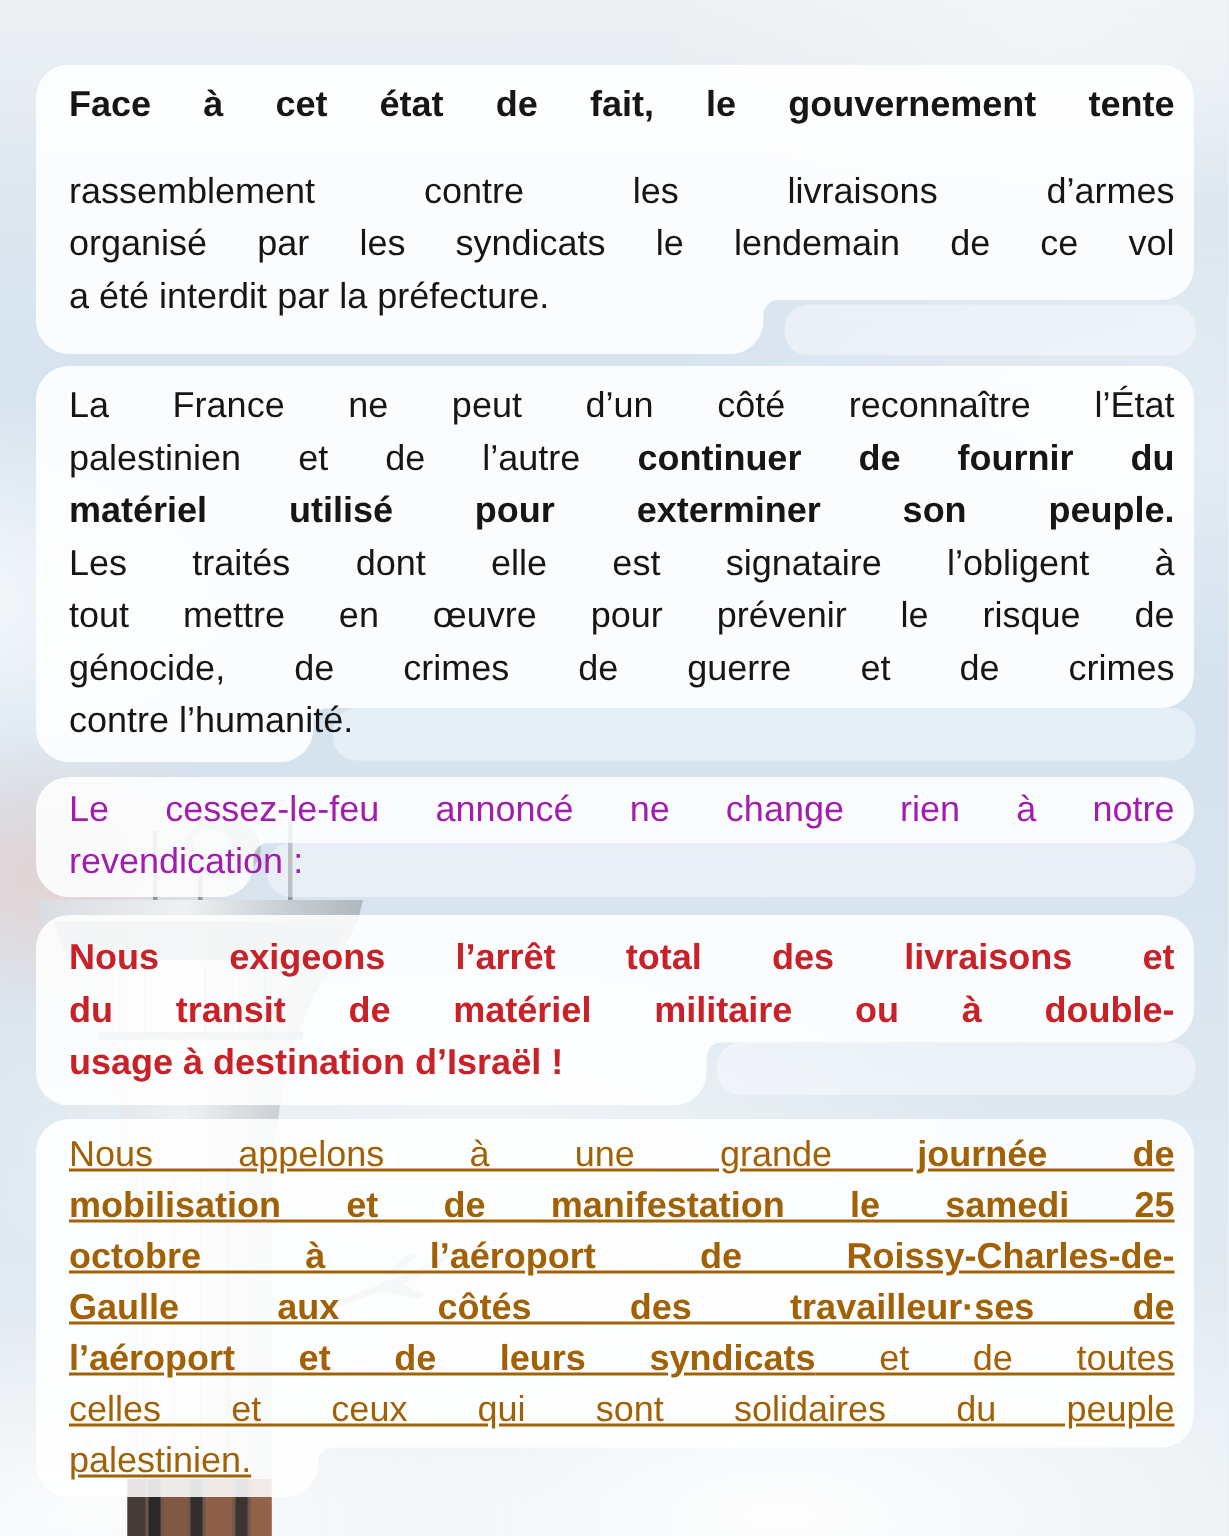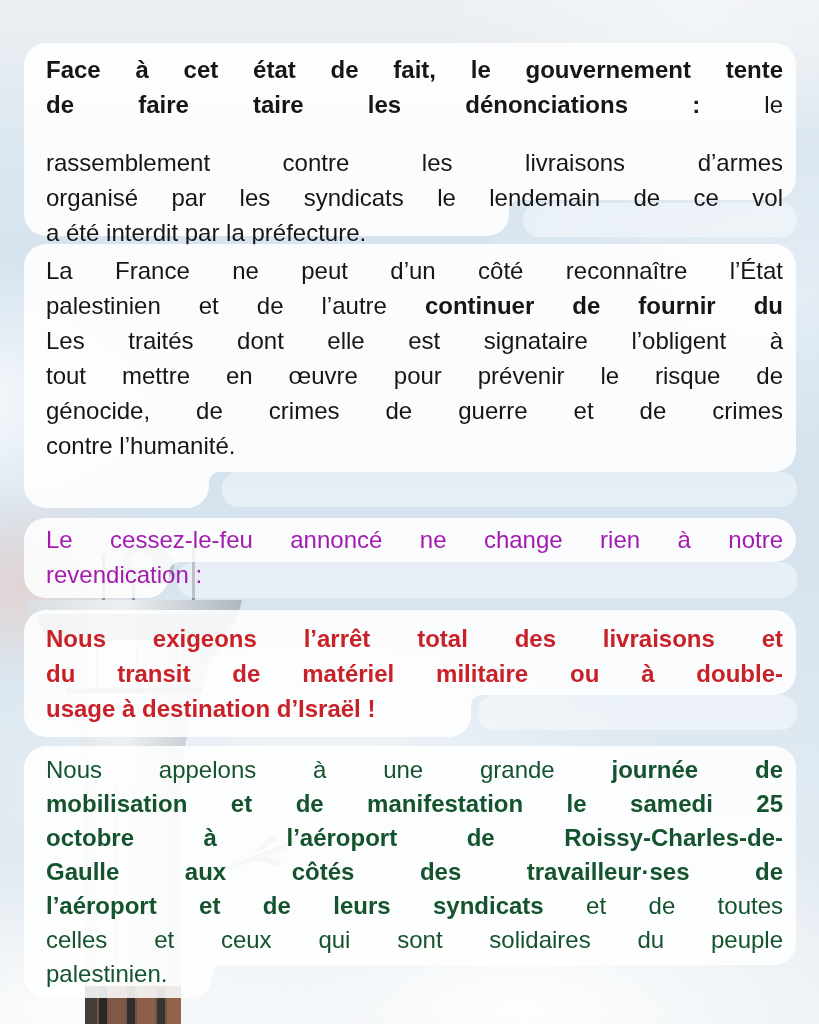--- a/index.html
+++ b/index.html
@@ -82,31 +82,31 @@
   <div class="ghost" style="left:523px;top:203px;width:274px;height:34px"></div>
   <div class="ghost" style="left:222px;top:472px;width:575px;height:35px"></div>
   <div class="ghost" style="left:178px;top:562px;width:619px;height:36px"></div>
   <div class="ghost" style="left:478px;top:695px;width:319px;height:35px"></div>
 
   <div id="paragraph-layer">
       <div class="para" style="top: 43px; height: 193px;">
         <div class="parabg" style="clip-path: path(&quot;M 22 0 H 750 A 22 22 0 0 1 772 22 V 135 A 22 22 0 0 1 750 157 H 495 A 10 10 0 0 0 485 167 V 171 A 22 22 0 0 1 463 193 H 22 A 22 22 0 0 1 0 171 V 22 A 22 22 0 0 1 22 0 Z&quot;);"></div>
         <div class="paratext" style="padding-top: 9px; color: rgb(22, 22, 22);">
           <div class="line" style="line-height: 35px;"><span class="b">Face à cet état de fait, le gouvernement tente</span></div>
-          <div class="line" style="line-height: 35px;"><span class="b">de faire taire les dénonciations :</span><span> le</span></div>
           <div class="line" style="line-height: 35px; margin-top: 23px;"><span>rassemblement contre les livraisons d’armes</span></div>
           <div class="line" style="line-height: 35px;"><span>organisé par les syndicats le lendemain de ce vol</span></div>
           <div class="line last" style="line-height: 35px;"><span>a été interdit par la préfecture.</span></div>
         </div>
       </div>
       <div class="para" style="top: 244px; height: 264px;">
         <div class="parabg" style="clip-path: path(&quot;M 22 0 H 750 A 22 22 0 0 1 772 22 V 206 A 22 22 0 0 1 750 228 H 195 A 10 10 0 0 0 185 238 V 242 A 22 22 0 0 1 163 264 H 22 A 22 22 0 0 1 0 242 V 22 A 22 22 0 0 1 22 0 Z&quot;);"></div>
         <div class="paratext" style="padding-top: 9px; color: rgb(22, 22, 22);">
           <div class="line" style="line-height: 35px;"><span>La France ne peut d’un côté reconnaître l’État</span></div>
           <div class="line" style="line-height: 35px;"><span>palestinien et de l’autre</span><span class="b"> continuer de fournir du</span></div>
+          <div class="line" style="line-height: 35px;"><span class="b">matériel utilisé pour exterminer son peuple.</span></div>
           <div class="line" style="line-height: 35px;"><span>Les traités dont elle est signataire l’obligent à</span></div>
           <div class="line" style="line-height: 35px;"><span>tout mettre en œuvre pour prévenir le risque de</span></div>
           <div class="line" style="line-height: 35px;"><span>génocide, de crimes de guerre et de crimes</span></div>
           <div class="line last" style="line-height: 35px;"><span>contre l’humanité.</span></div>
         </div>
       </div>
       <div class="para" style="top: 518px; height: 80px;">
         <div class="parabg" style="clip-path: path(&quot;M 22 0 H 750 A 22 22 0 0 1 772 22 V 22 A 22 22 0 0 1 750 44 H 155 A 10 10 0 0 0 145 54 V 58 A 22 22 0 0 1 123 80 H 22 A 22 22 0 0 1 0 58 V 22 A 22 22 0 0 1 22 0 Z&quot;);"></div>
         <div class="paratext" style="padding-top: 4px; color: #a21caf;">
           <div class="line" style="line-height: 35px;"><span>Le cessez-le-feu annoncé ne change rien à notre</span></div>
@@ -116,21 +116,21 @@
       <div class="para" style="top: 610px; height: 127px;">
         <div class="parabg" style="clip-path: path(&quot;M 22 0 H 750 A 22 22 0 0 1 772 22 V 63 A 22 22 0 0 1 750 85 H 457 A 10 10 0 0 0 447 95 V 105 A 22 22 0 0 1 425 127 H 22 A 22 22 0 0 1 0 105 V 22 A 22 22 0 0 1 22 0 Z&quot;);"></div>
         <div class="paratext" style="padding-top: 11px; color: rgb(200, 33, 39);">
           <div class="line" style="line-height: 35px;"><span class="b">Nous exigeons l’arrêt total des livraisons et</span></div>
           <div class="line" style="line-height: 35px;"><span class="b">du transit de matériel militaire ou à double-</span></div>
           <div class="line last" style="line-height: 35px;"><span class="b">usage à destination d’Israël !</span></div>
         </div>
       </div>
       <div class="para" style="top: 746px; height: 252px;">
         <div class="parabg" style="clip-path: path(&quot;M 22 0 H 750 A 22 22 0 0 1 772 22 V 197 A 22 22 0 0 1 750 219 H 198 A 10 10 0 0 0 188 229 V 230 A 22 22 0 0 1 166 252 H 22 A 22 22 0 0 1 0 230 V 22 A 22 22 0 0 1 22 0 Z&quot;);"></div>
-        <div class="paratext" style="padding-top: 7px; color: #14532d;">
+        <div class="paratext" style="padding-top: 7px; color: #a16207; text-decoration: underline;">
           <div class="line" style="line-height: 34px;"><span>Nous appelons à une grande</span><span class="b"> journée de</span></div>
           <div class="line" style="line-height: 34px;"><span class="b">mobilisation et de manifestation le samedi 25</span></div>
           <div class="line" style="line-height: 34px;"><span class="b">octobre à l’aéroport de Roissy-Charles-de-</span></div>
           <div class="line" style="line-height: 34px;"><span class="b">Gaulle aux côtés des travailleur·ses de</span></div>
           <div class="line" style="line-height: 34px;"><span class="b">l’aéroport et de leurs syndicats</span><span> et de toutes</span></div>
           <div class="line" style="line-height: 34px;"><span>celles et ceux qui sont solidaires du peuple</span></div>
           <div class="line last" style="line-height: 34px;"><span>palestinien.</span></div>
         </div>
       </div>
     </div>

